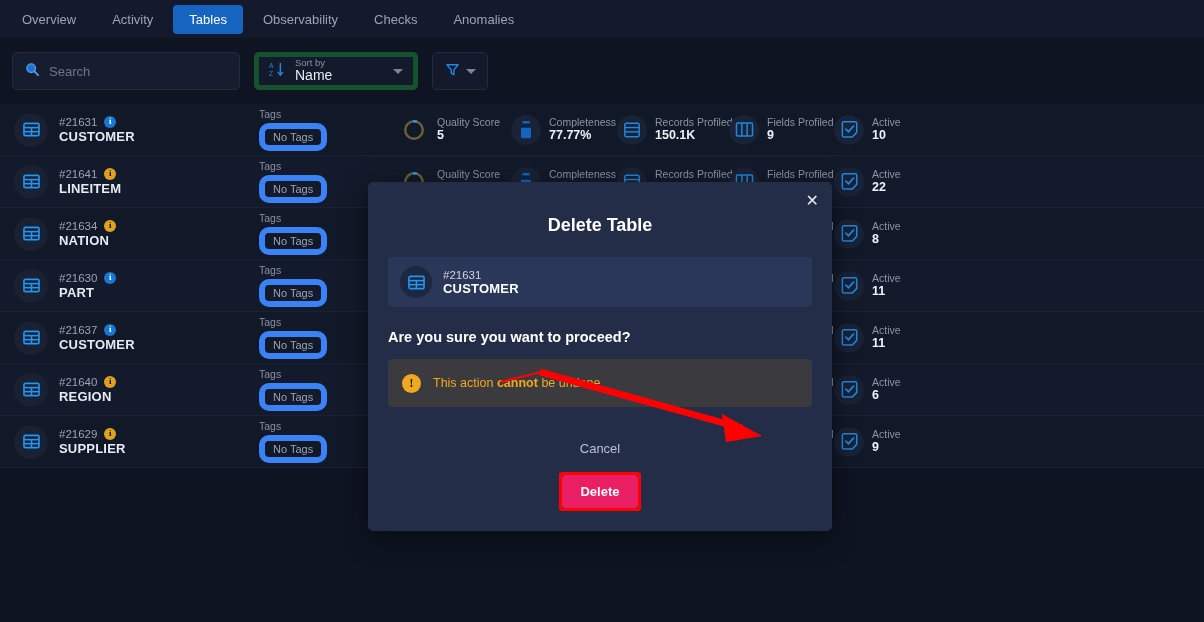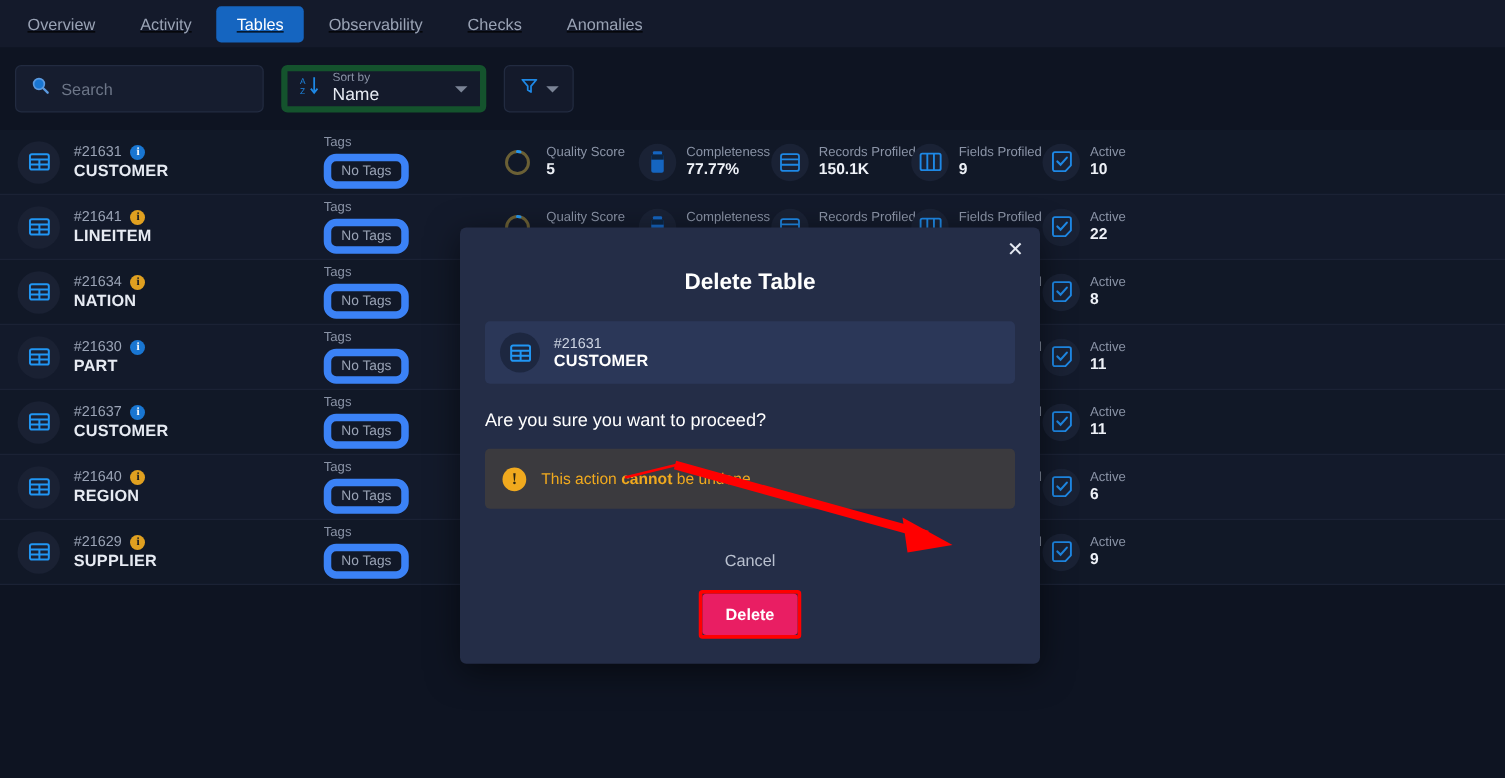--- a/index.html
+++ b/index.html
@@ -7,36 +7,36 @@
     width: 1204px; height: 622px;
     background: #0e1422;
     font-family: "Liberation Sans", sans-serif;
     overflow: hidden;
   }
   body { position: relative; }
 
   
   .navbar {
     height: 38px; display: flex; align-items: center;
-    padding-left: 6px; background: #141a2b; text-decoration: underline;
+    padding-left: 6px; background: #141a2b;
   }
   .nav-tab {
     font-size: 13px; color: #9aa3b5; padding: 7px 16px;
     border-radius: 4px; margin-right: 4px; cursor: pointer;
     white-space: nowrap;
   }
   .nav-tab.active { background: #1565c0; color: #fff; font-weight: 500; }
 
   
   .toolbar {
     height: 66px; display: flex; align-items: center;
     padding: 0 12px; gap: 14px; background: #0e1422;
   }
   .search-box {
-    width: 199px; height: 38px; background: #161d2f;
+    width: 228px; height: 38px; background: #161d2f;
     border: 1px solid #222b40; border-radius: 5px;
     display: flex; align-items: center; padding: 0 12px; gap: 9px;
   }
   .search-placeholder { font-size: 13px; color: #6d7688; }
   .sortby-box {
     width: 164px; height: 38px; background: #141a2b;
     border: 5px solid #14532d; border-radius: 5px;
     display: flex; align-items: center; padding: 0 10px; gap: 9px;
   }
   .sortby-texts { flex: 1; line-height: 1.12; }
@@ -123,21 +123,21 @@
     height: 50px; display: flex; align-items: center; padding: 0 12px;
     margin-bottom: 22px;
   }
   .modal-avatar {
     width: 32px; height: 32px; border-radius: 50%;
     background: #1d2embed; background: #1d2740; display:flex;
     align-items:center; justify-content:center; margin-right: 11px; flex:none;
   }
   .modal-tbl-id { font-size: 11.5px; color: #cdd4e2; display:block; }
   .modal-tbl-name { font-size: 13px; color: #ffffff; font-weight: bold; display:block; letter-spacing:.2px;}
-  .modal-question { font-size: 14.5px; color: #ffffff; font-weight: normal; margin-bottom: 14px; }
+  .modal-question { font-size: 14.5px; color: #ffffff; font-weight: bold; margin-bottom: 14px; }
   .warn-banner {
     background: #3b3a3e; border-radius: 4px; height: 48px;
     display: flex; align-items: center; padding: 0 14px; gap: 12px;
     margin-bottom: 26px;
   }
   .warn-icon {
     width: 19px; height: 19px; border-radius: 50%; background: #f0a91e;
     color: #2a2410; font-size: 13px; font-weight: bold; flex: none;
     display: flex; align-items: center; justify-content: center;
     font-family: "Liberation Serif", serif;

